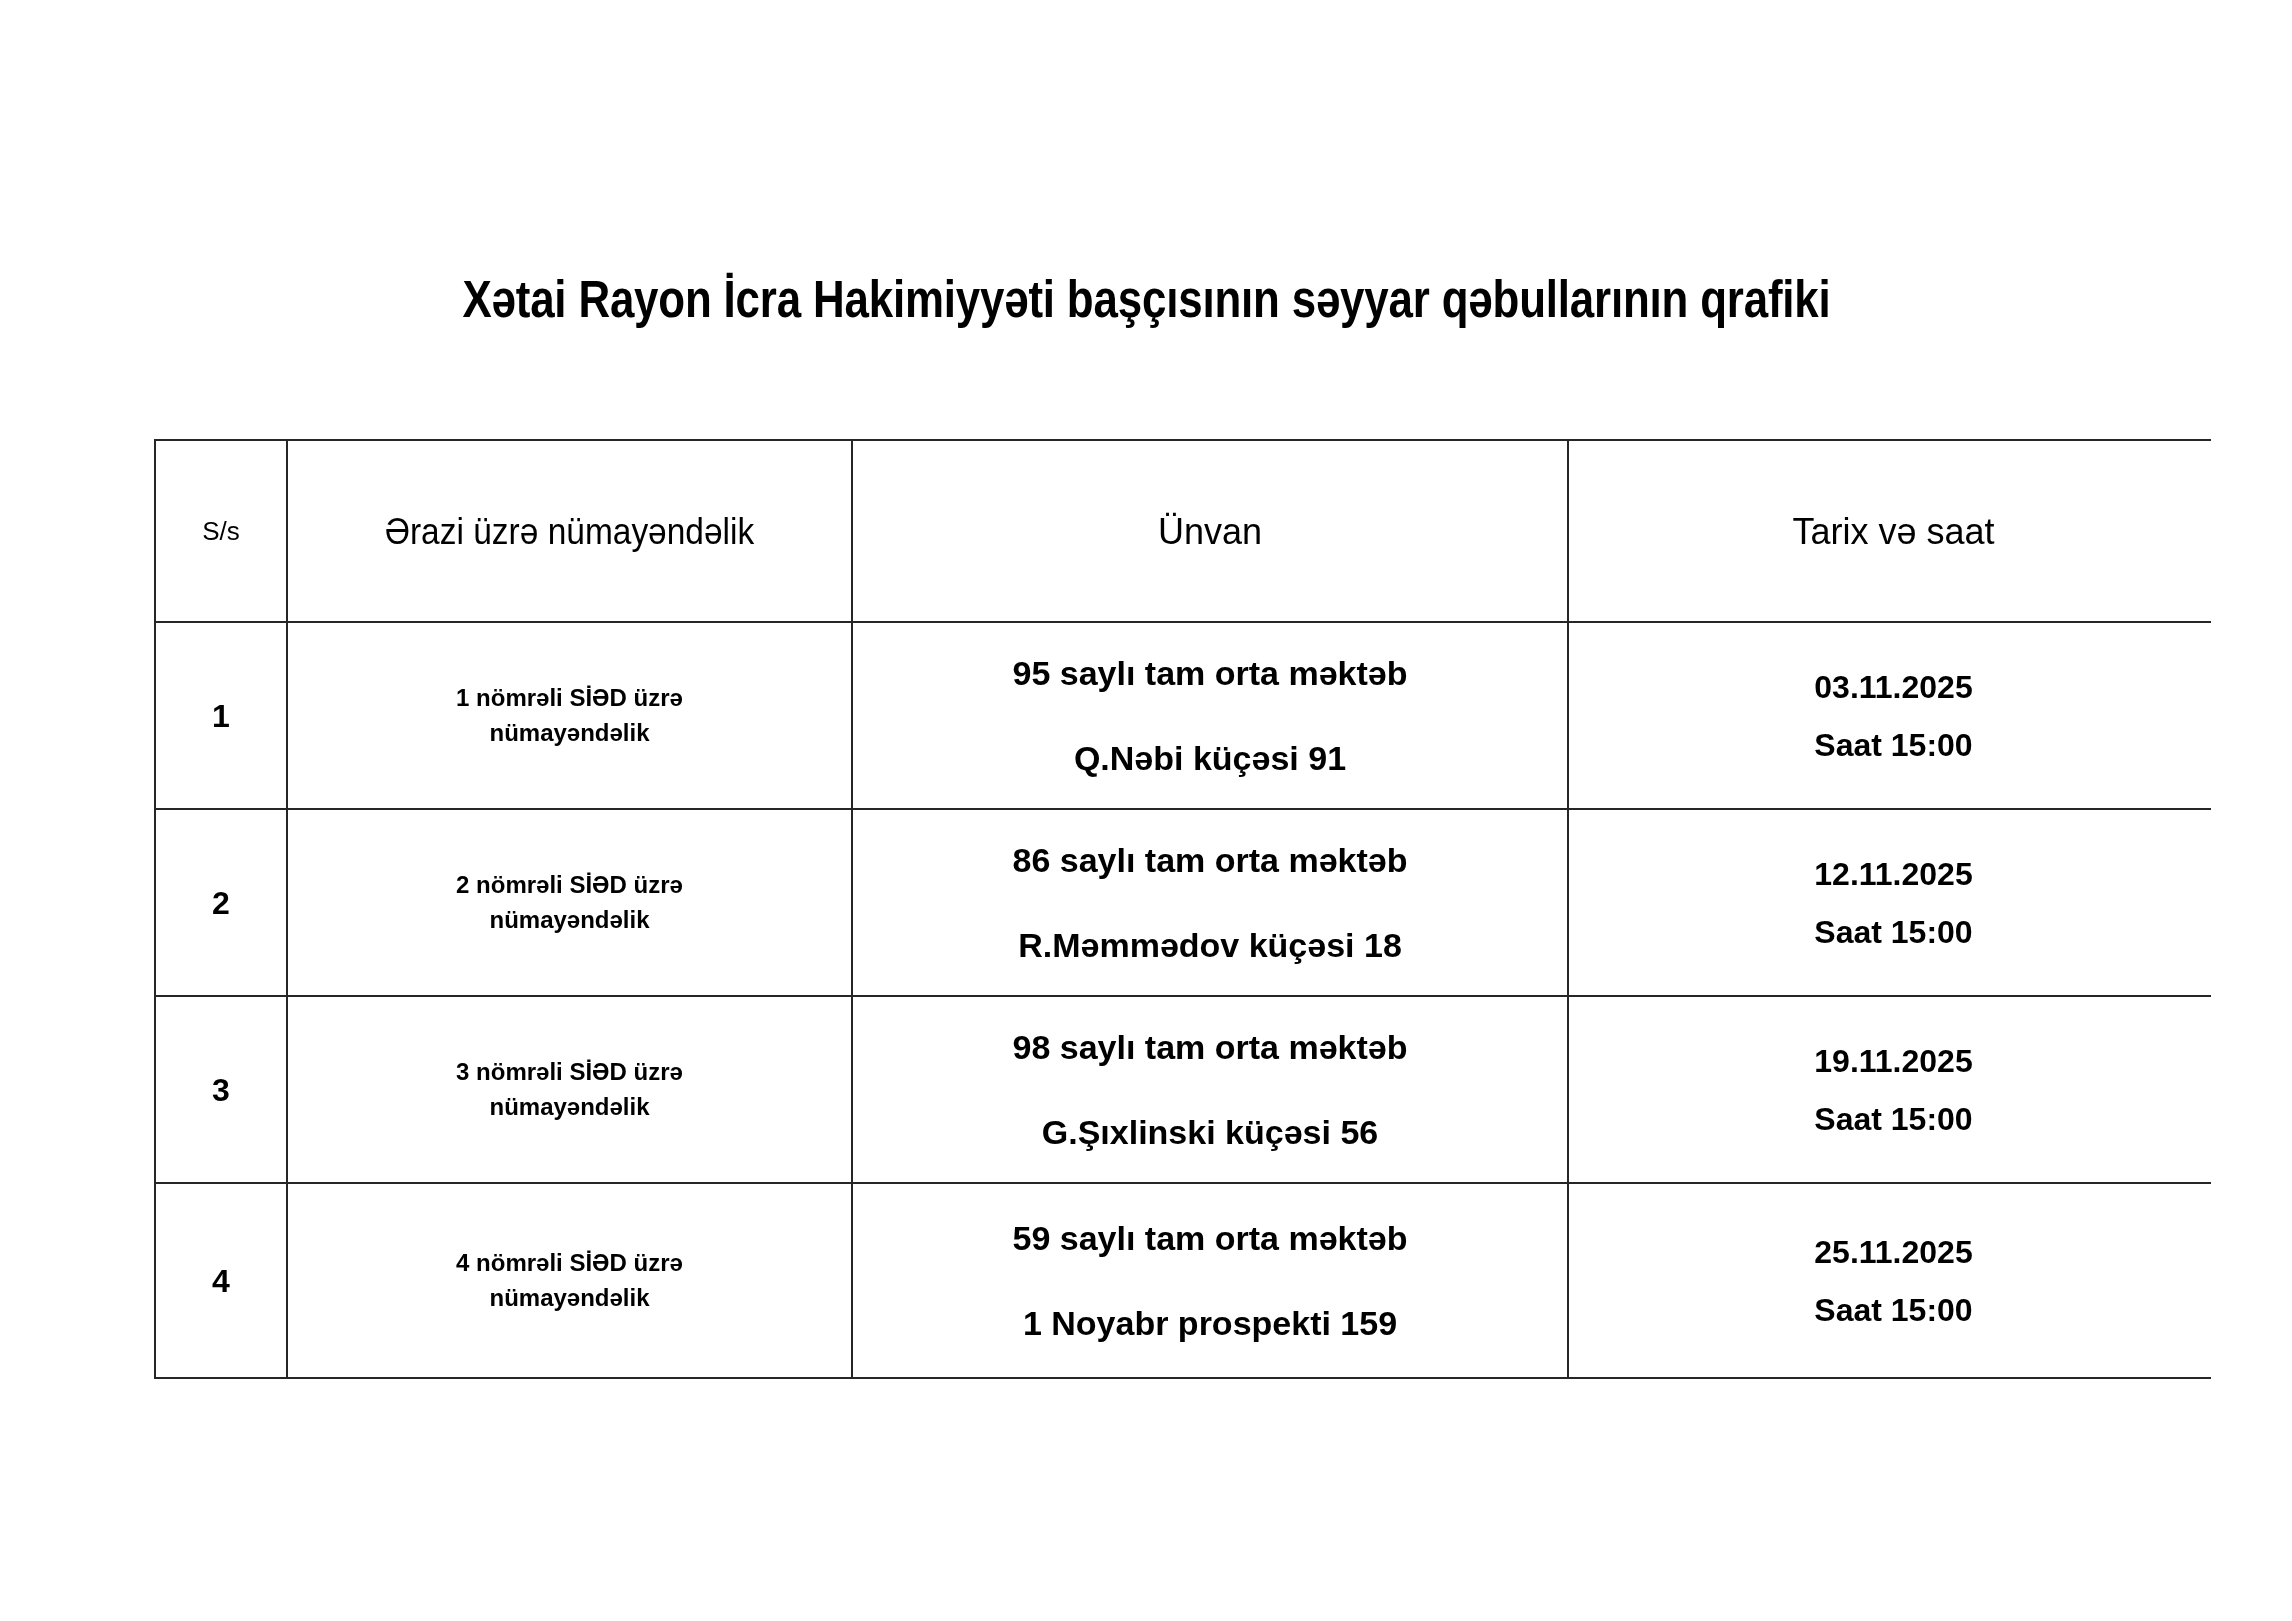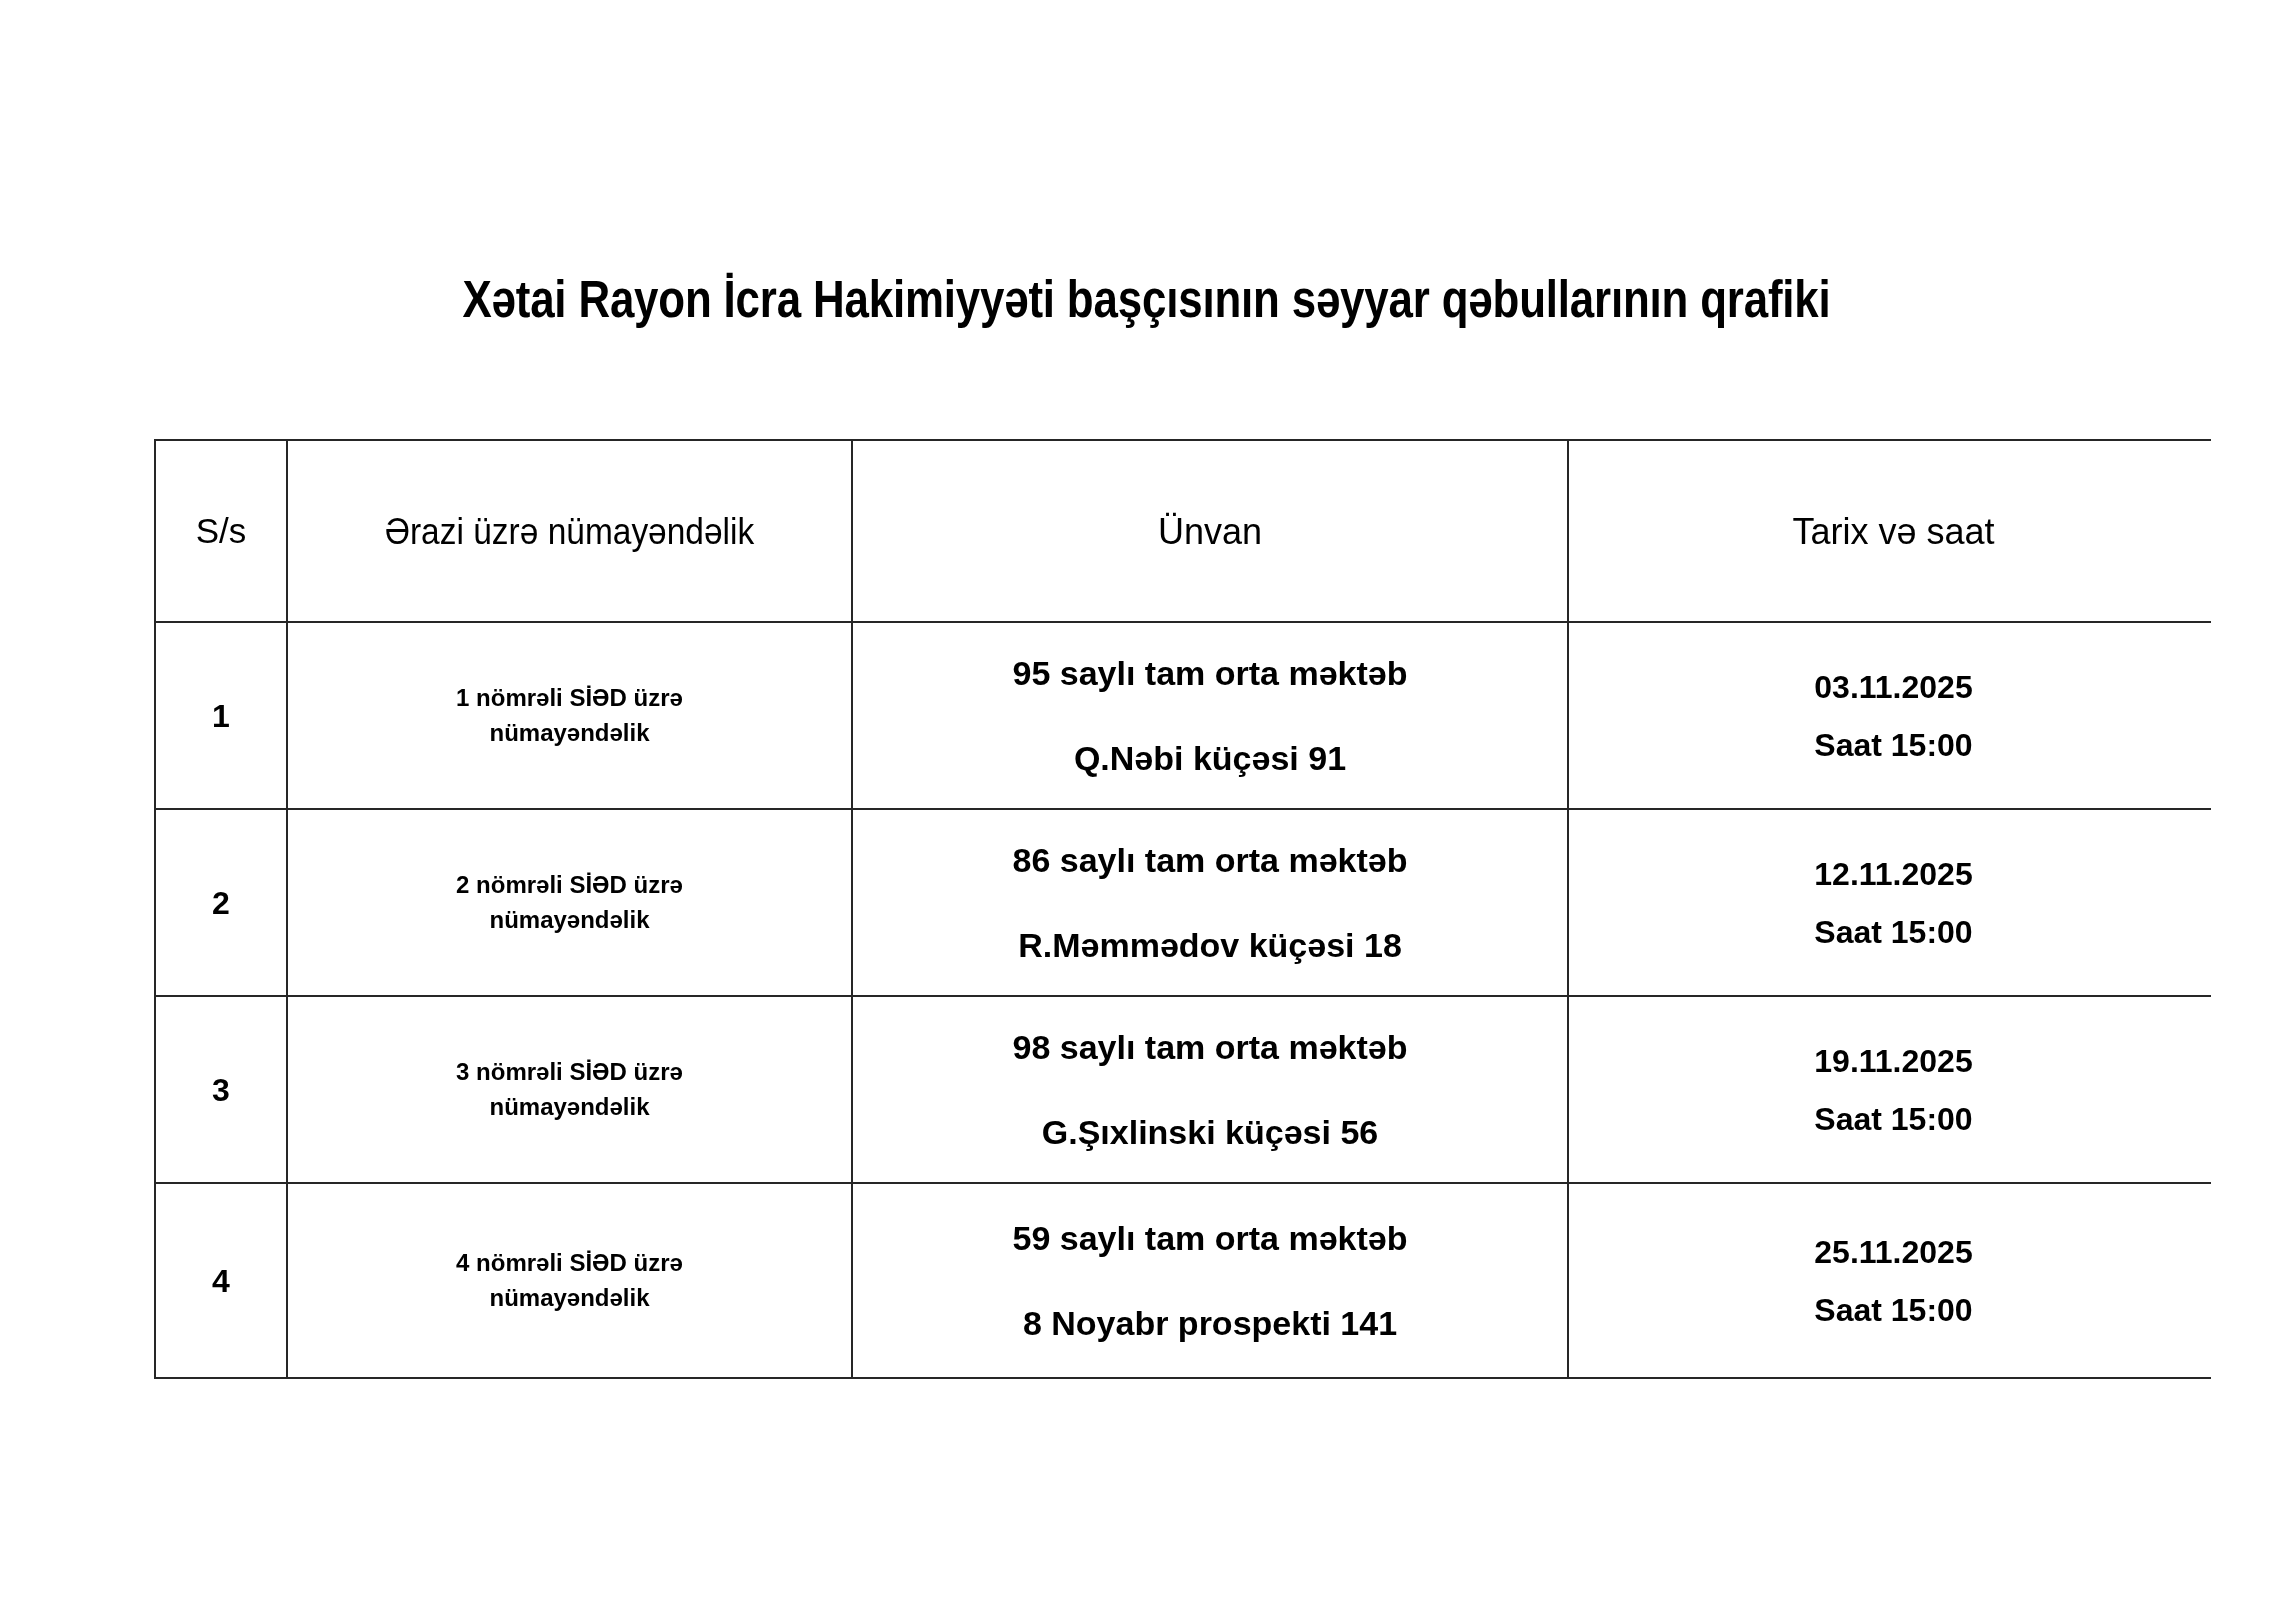--- a/index.html
+++ b/index.html
@@ -73,21 +73,21 @@
   col.c-addr  { width: 716px; }
   col.c-date  { width: 651px; }
 
   
   .head-row th {
     height: 180px;
     font-weight: normal;
     font-size: 36px;
     line-height: 1.25;
   }
-  .head-row th.h-no { font-size: 35px; }
+  .head-row th.h-no { font-size: 26px; }
   .head-row th.h-rep {
     transform: scaleX(0.93);
   }
 
   
   .body-row td {
     height: 185px;
     font-weight: bold;
     line-height: 1.25;
   }
@@ -190,21 +190,21 @@
       </tr>
 
       <tr class="body-row">
         <td class="cell-no">4</td>
         <td class="cell-rep">
           <span class="ln">4 nömrəli SİƏD üzrə</span>
           <span class="ln">nümayəndəlik</span>
         </td>
         <td class="cell-addr">
           <span class="ln">59 saylı tam orta məktəb</span>
-          <span class="ln">8 Noyabr prospekti 141</span>
+          <span class="ln">1 Noyabr prospekti 159</span>
         </td>
         <td class="cell-date">
           <span class="ln">25.11.2025</span>
           <span class="ln">Saat 15:00</span>
         </td>
       </tr>
 
     </tbody>
   </table>
 

